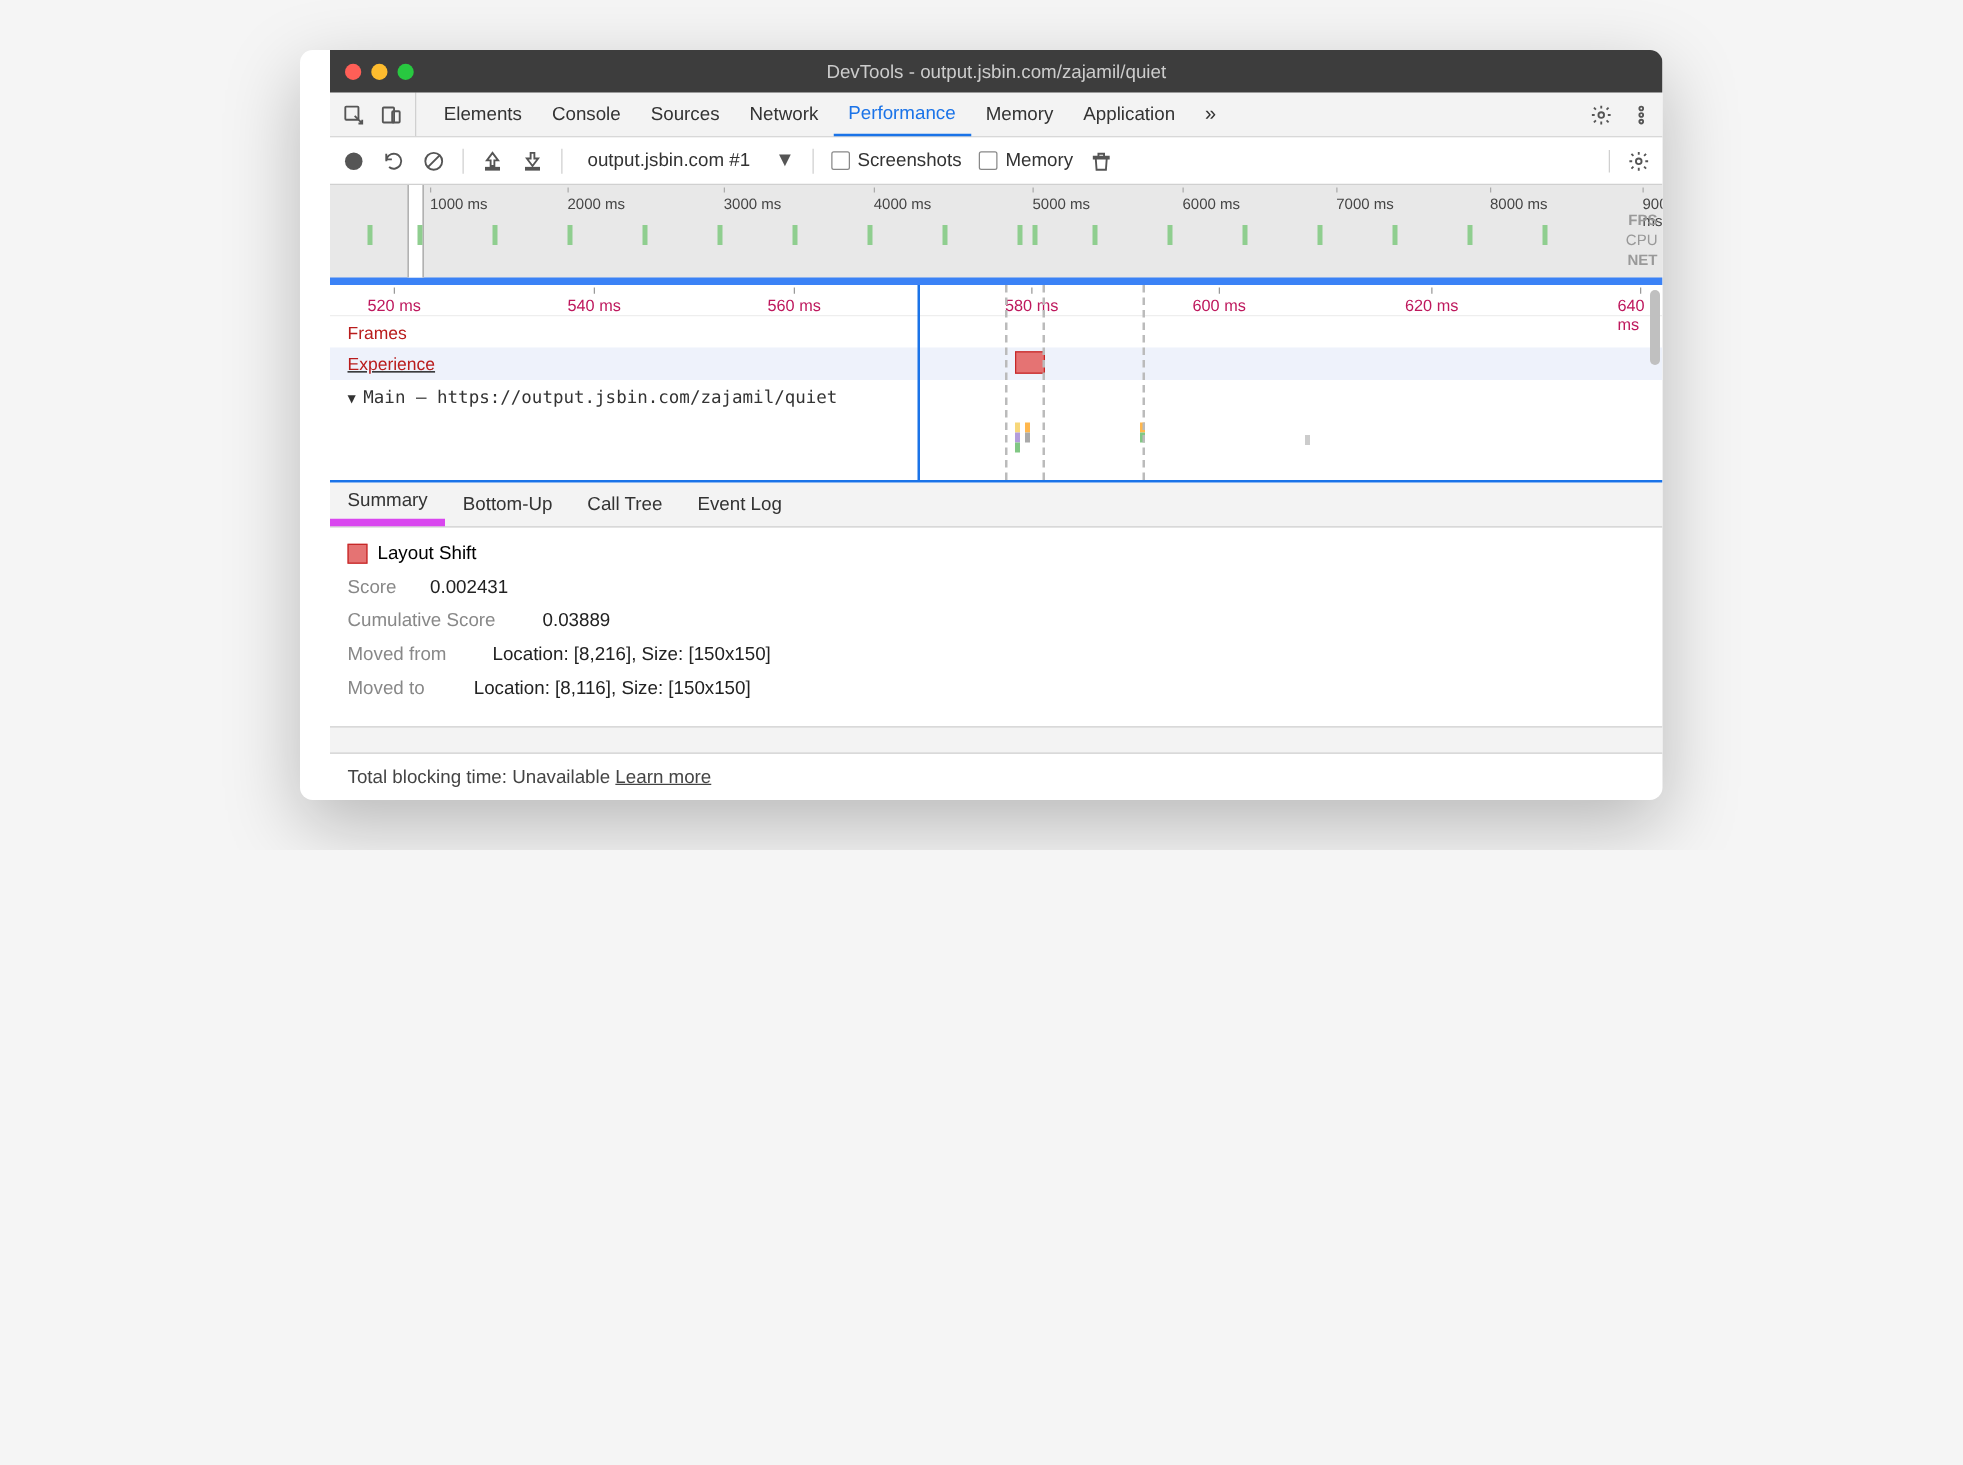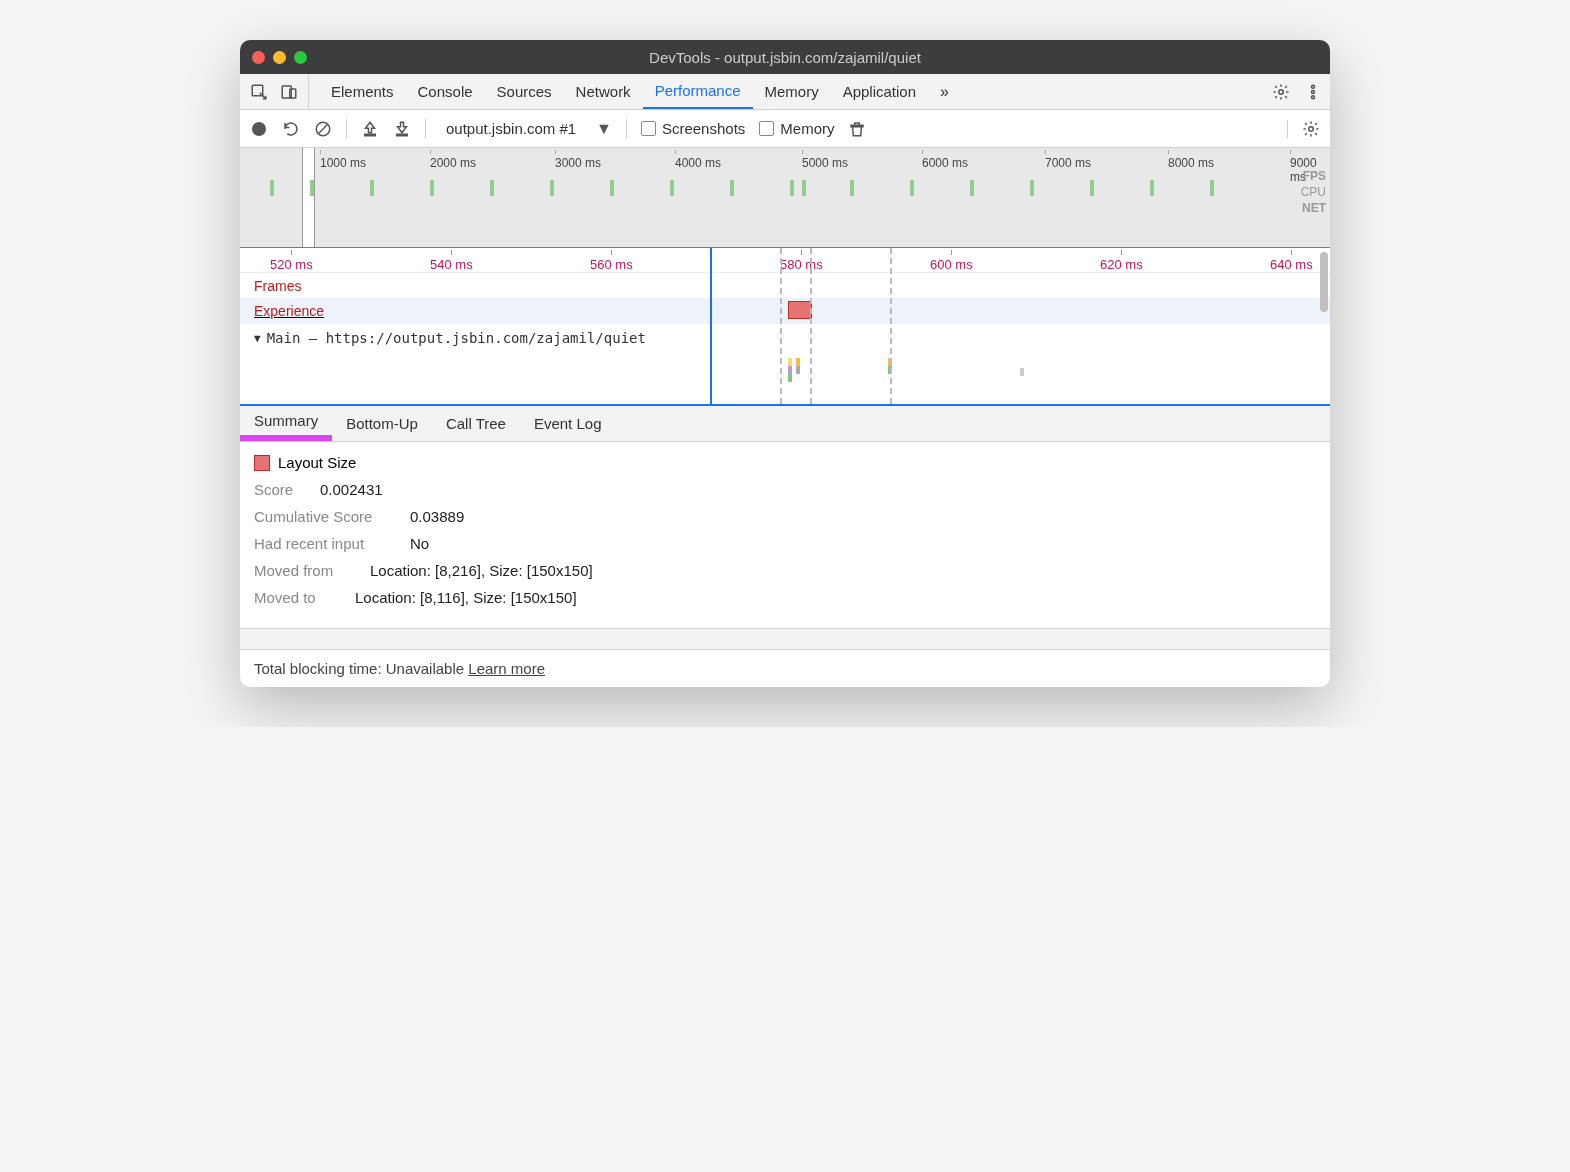--- a/index.html
+++ b/index.html
@@ -1,17 +1,17 @@
 <!DOCTYPE html>
 <html><head>
 <meta charset="utf-8">
 <style>
 * { box-sizing: border-box; margin: 0; padding: 0; }
 body { font-family: "Helvetica Neue", Arial, sans-serif; background: #f5f5f5; display: flex; justify-content: center; padding: 40px; }
-.window { width: 1090px; background: #fff; border-radius: 10px; overflow: hidden; box-shadow: 0 20px 60px rgba(0,0,0,0.25); }
+.window { width: 1090px; background: #fff; border-radius: 10px; overflow: hidden; box-shadow: 0 20px 60px rgba(0,0,0,0.25); padding-left: 24px; }
 .titlebar { height: 34px; background: #3d3d3d; display: flex; align-items: center; padding: 0 12px; position: relative; }
 .traffic { display: flex; gap: 8px; }
 .dot { width: 13px; height: 13px; border-radius: 50%; }
 .dot.red { background: #ff5f57; }
 .dot.yellow { background: #febc2e; }
 .dot.green { background: #28c840; }
 .titlebar-title { position: absolute; left: 50%; transform: translateX(-50%); color: #ccc; font-size: 15px; }
 .main-tabs { height: 36px; border-bottom: 1px solid #d0d0d0; display: flex; align-items: stretch; background: #f3f3f3; }
 .left-icons { display: flex; align-items: center; padding: 0 10px; gap: 12px; border-right: 1px solid #d0d0d0; }
 .tab-list { display: flex; align-items: stretch; padding-left: 10px; }
@@ -21,21 +21,21 @@
 .right-icons { margin-left: auto; display: flex; align-items: center; padding: 0 8px; gap: 14px; }
 .toolbar { height: 38px; display: flex; align-items: center; padding: 0 10px; gap: 14px; border-bottom: 1px solid #d0d0d0; background: #fff; }
 .toolbar .sep { width: 1px; height: 20px; background: #d0d0d0; }
 .record-dot { width: 14px; height: 14px; border-radius: 50%; background: #555; }
 .icon-btn { color: #555; cursor: pointer; display: flex; align-items: center; justify-content: center; width: 18px; height: 18px; }
 .dropdown-label { font-size: 15px; color: #333; margin-left: 6px; }
 .dropdown-caret { margin-left: 6px; color: #555; }
 .checkbox { display: flex; align-items: center; gap: 6px; font-size: 15px; color: #333; }
 .checkbox-box { width: 15px; height: 15px; border: 1.5px solid #888; border-radius: 2px; }
 .right-gear { margin-left: auto; padding-left: 14px; border-left: 1px solid #d0d0d0; }
-.overview { height: 100px; background: #e8e8e8; position: relative; border-bottom: 1px solid #3b82f6; }
+.overview { height: 80px; background: #e8e8e8; position: relative; border-bottom: 6px solid #3b82f6; }
 .overview-ticks { position: relative; height: 20px; font-size: 12px; color: #444; }
 .overview-tick { position: absolute; top: 2px; }
 .overview-tick::before { content: ""; display: block; width: 1px; height: 4px; background: #aaa; margin-bottom: 2px; }
 .overview-bars { position: relative; height: 40px; }
 .mini-bar { position: absolute; bottom: 12px; width: 4px; height: 16px; background: #8fce8f; }
 .overview-labels { position: absolute; right: 4px; top: 20px; font-size: 12px; color: #999; text-align: right; line-height: 16px; }
 .selection { position: absolute; top: 0; bottom: 0; background: #fff; border-left: 1px solid #999; border-right: 1px solid #999; }
 .timeline { border-bottom: 2px solid #1a73e8; position: relative; background: #fff; }
 .tl-row { display: flex; align-items: center; height: 26px; font-size: 14px; }
 .tl-label { width: 108px; padding-left: 14px; color: #b91c1c; flex-shrink: 0; }
@@ -274,35 +274,31 @@
   <div class="detail-tabs">
     <div class="detail-tab active">Summary</div>
     <div class="detail-tab">Bottom-Up</div>
     <div class="detail-tab">Call Tree</div>
     <div class="detail-tab">Event Log</div>
   </div>
 
   <div class="detail-body">
     <div class="detail-header">
       <span class="swatch"></span>
-      <span>Layout Size</span>
+      <span>Layout Shift</span>
     </div>
     <div class="kv">
         <span class="k" style="min-width:60px">Score</span>
         <span class="v">0.002431</span>
       </div>
     <div class="kv">
         <span class="k">Cumulative Score</span>
         <span class="v">0.03889</span>
       </div>
     <div class="kv">
-        <span class="k">Had recent input</span>
-        <span class="v">No</span>
-      </div>
-    <div class="kv">
         <span class="k" style="min-width:110px">Moved from</span>
         <span class="v">Location: [8,216], Size: [150x150]</span>
       </div>
     <div class="kv">
         <span class="k" style="min-width:95px">Moved to</span>
         <span class="v">Location: [8,116], Size: [150x150]</span>
       </div>
   </div>
 
   <div class="blank-sep"></div>

